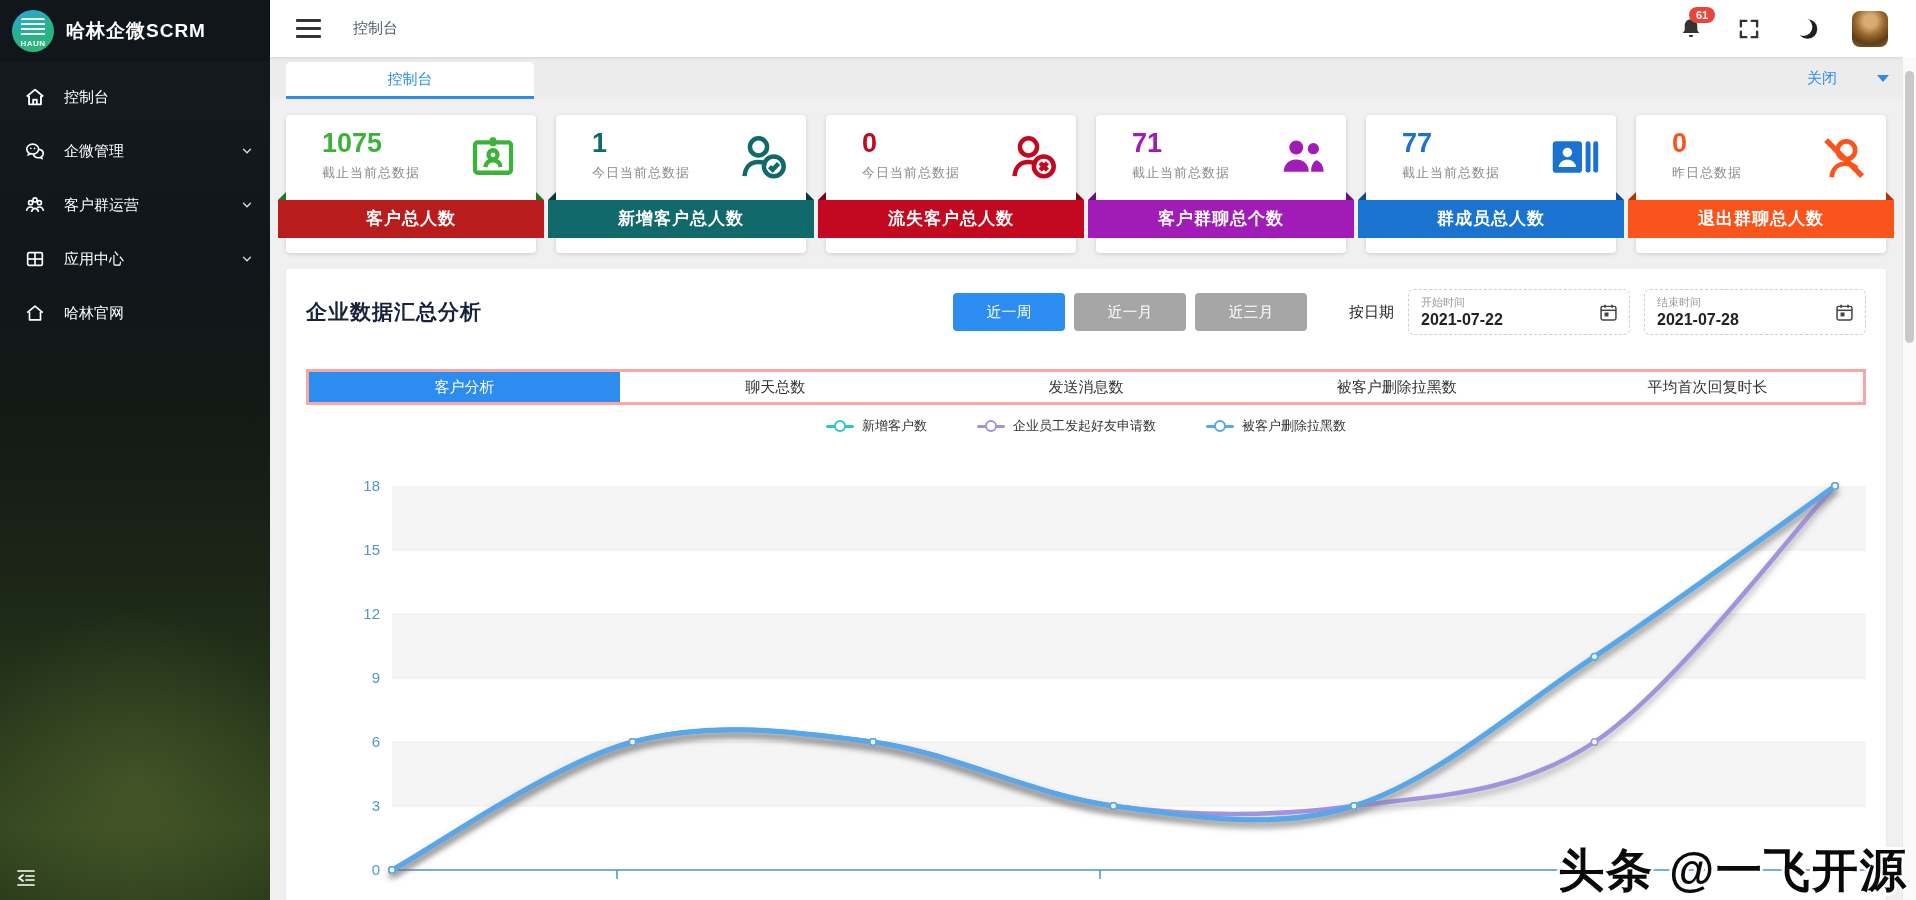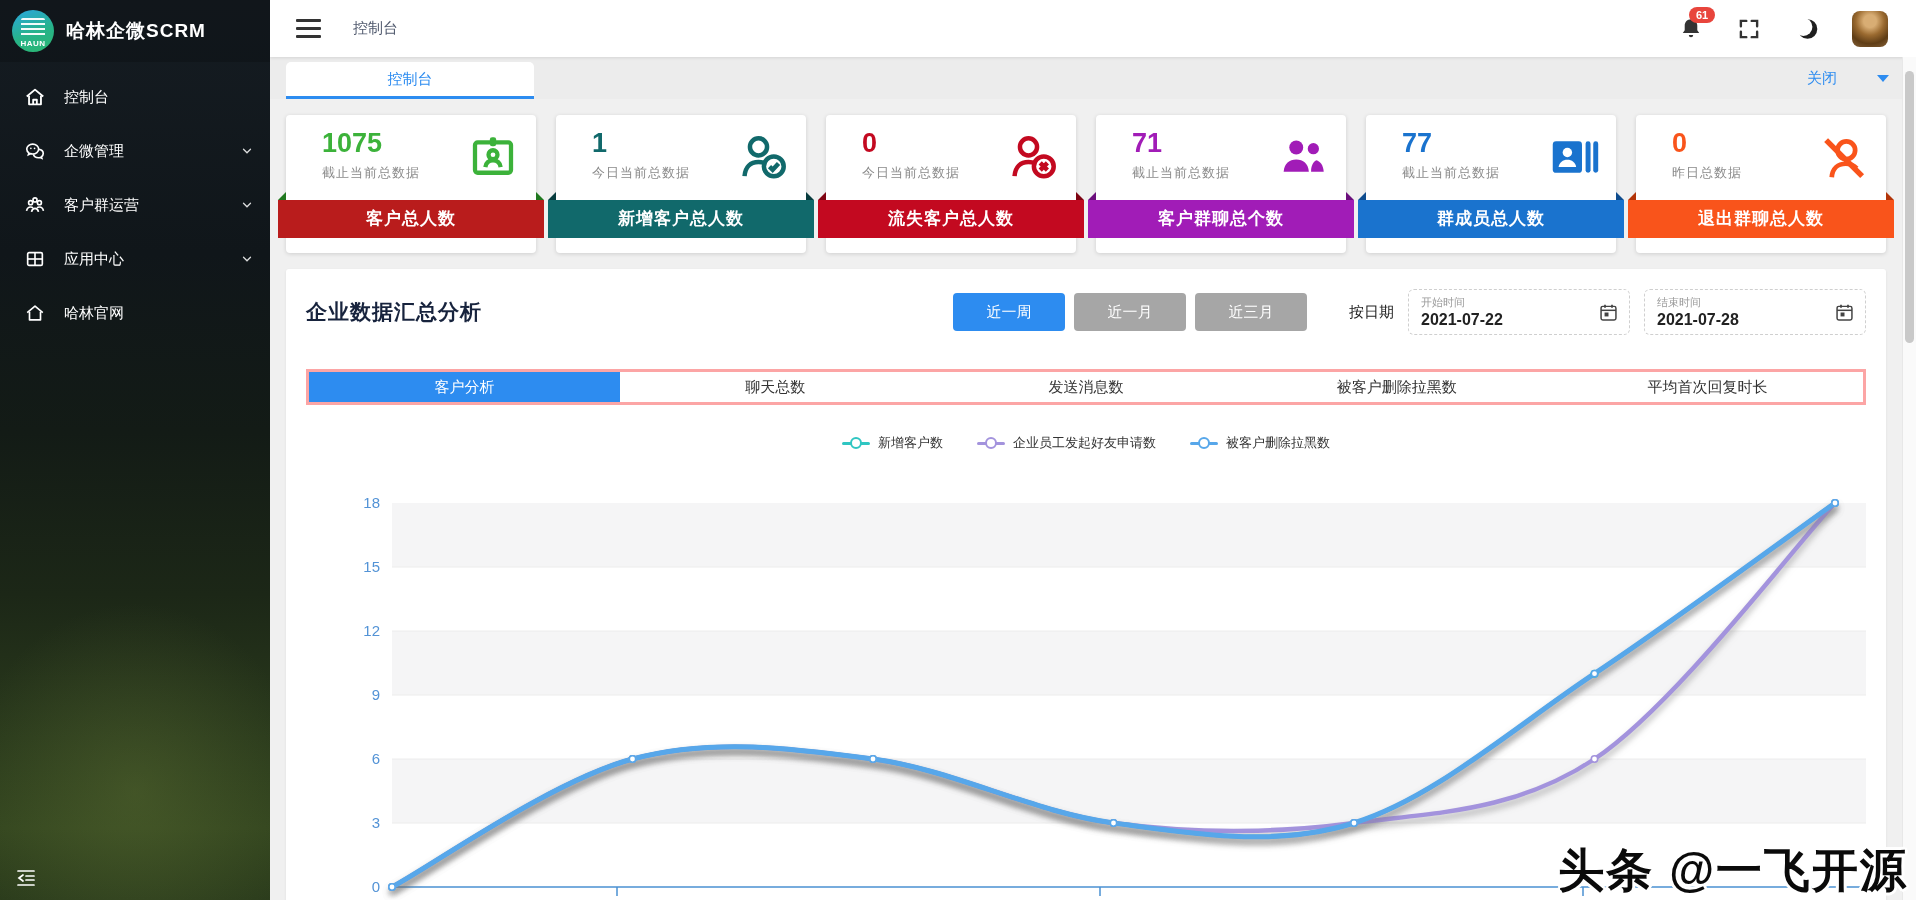--- a/index.html
+++ b/index.html
@@ -87,21 +87,21 @@
   .date-label { font-size:11px; color:#9a9a9a; }
   .date-value { font-size:16px; color:#222; margin-top:1px;font-weight:bold; }
   .cal-icon { position:absolute; right:10px; top:12px; width:21px; height:21px; color:#444; }
   .cal-icon svg { width:100%; height:100%; display:block; }
 
   .tab-strip { display:flex; margin-top:34px; border:3px solid #fca5a5; height:36px; }
   .strip-tab { flex:1; display:flex; align-items:center; justify-content:center; font-size:15px; color:#333;
     background:#fff; cursor:pointer; }
   .strip-tab.active { background:#2d8cf0; color:#fff; }
 
-  .legend { display:flex; justify-content:center; gap:34px; margin-top:29px; align-items:center; }
+  .legend { display:flex; justify-content:center; gap:50px; margin-top:12px; align-items:center; }
   .legend-item { display:flex; align-items:center; gap:8px; font-size:13px; color:#333; cursor:pointer; }
   .legend-marker { position:relative; width:28px; height:3px; background:currentColor; border-radius:2px; flex:0 0 auto; }
   .legend-marker::after { content:""; position:absolute; left:50%; top:50%; transform:translate(-50%,-50%);
     width:8px; height:8px; border:2.5px solid currentColor; background:#fff; border-radius:50%; }
   .legend-label { color:#333; }
 
   .chart-wrap { position:relative; margin-top:8px; height:446px; }
   #chart-svg { position:absolute; left:0; top:0; }
   .ylab { fill:#5393d6; font-size:15px; text-anchor:end; }
 

